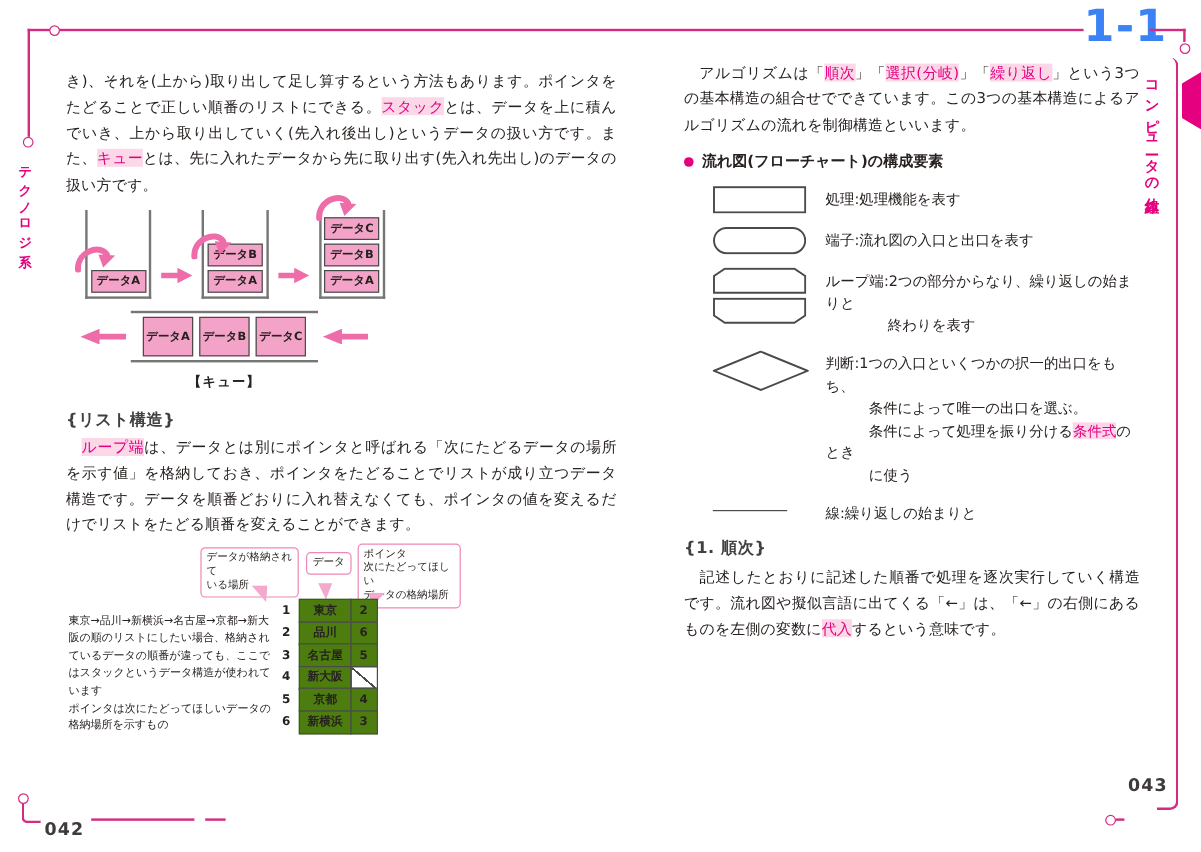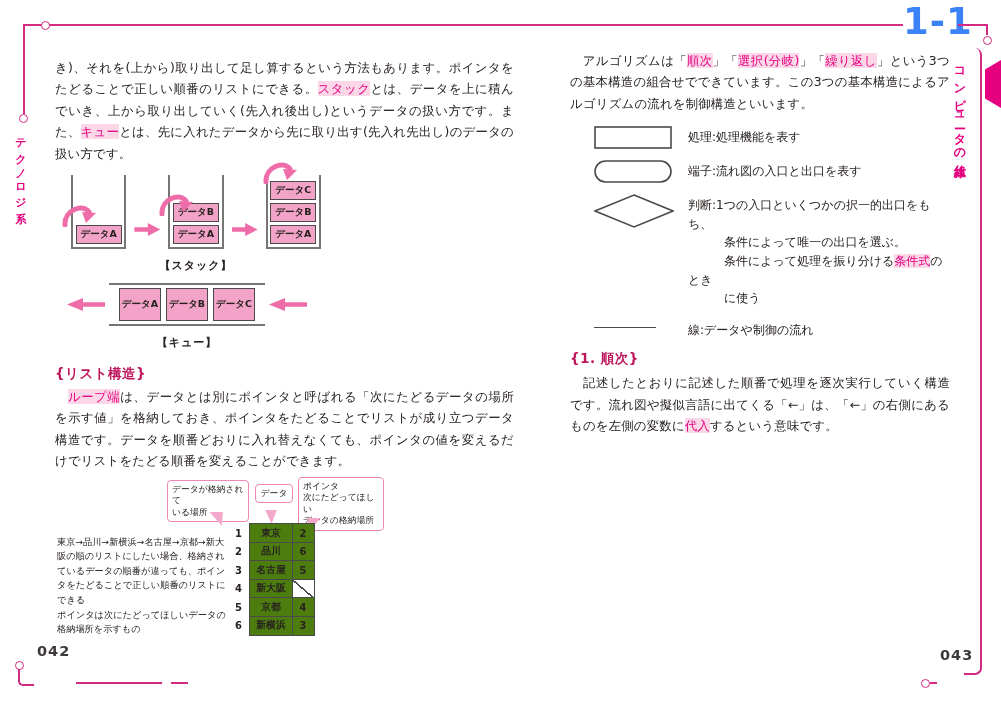--- a/index.html
+++ b/index.html
@@ -14,21 +14,21 @@
   .chapter-badge{font-size:37px;font-weight:800;letter-spacing:1px;color:#3b82f6;line-height:1;}
   .v-text{writing-mode:vertical-rl;text-orientation:mixed;font-weight:700;color:#e4007f;letter-spacing:2px;}
   .page-num{font-size:14.5px;font-weight:800;color:#3e3a39;letter-spacing:1px;line-height:1;}
   .corner-bl{width:14px;height:15px;border-left:2px solid #d42a82;border-bottom:2px solid #d42a82;border-bottom-left-radius:5px;}
   .right-spine{width:16px;height:625px;border-right:2px solid #d42a82;border-bottom:2px solid #d42a82;border-bottom-right-radius:7px;border-top-right-radius:7px;}
   .edge-tab{width:16px;height:48px;background:#e4007f;clip-path:polygon(0 20%,100% 0,100% 100%,0 80%);}
   
   .body-p{font-size:12.4px;line-height:21.4px;letter-spacing:0.2px;margin:0;font-weight:500;text-align:justify;}
   .rich{white-space:pre-line;}
   .s-hl{color:#e4007f;font-weight:400;background:#fbd7e8;}
-  .sec-h{font-size:13.5px;font-weight:800;color:#be185d;margin:0;letter-spacing:0.5px;}
+  .sec-h{font-size:13.5px;font-weight:800;color:#404040;margin:0;letter-spacing:0.5px;}
   
   .left-col{position:absolute;left:55px;top:57px;width:459px;}
   .right-col{position:absolute;left:570px;top:50px;width:380px;}
   
   .stack-fig{margin:11px 0 0 16px;width:250px;}
   .stack-row{display:flex;align-items:flex-end;gap:8px;}
   .bucket{position:relative;width:58px;height:74px;border:2px solid #767676;border-top:none;
           display:flex;flex-direction:column;justify-content:flex-end;align-items:center;gap:3px;padding-bottom:3px;box-sizing:border-box;}
   .pbox{width:46px;height:19px;background:#f2a3c7;border:1px solid #4a4a4a;font-size:9.5px;font-weight:700;
         display:flex;align-items:center;justify-content:center;box-sizing:border-box;letter-spacing:0;}
@@ -86,21 +86,21 @@
 <div class="abs rule" style="left:958px;top:24px;width:30px;"></div>
 <div class="abs vline" style="left:986px;top:24px;height:11px;"></div>
 <div class="abs ring" style="left:983px;top:36px;"></div>
 
 <div class="abs right-spine" style="left:964px;top:48px;"></div>
 <div class="abs v-text" style="left:951px;top:59px;font-size:12px;">コンピュータの仕組み</div>
 <div class="abs edge-tab" style="left:985px;top:60px;"></div>
 
 <div class="abs ring" style="left:15px;top:661px;"></div>
 <div class="abs corner-bl" style="left:18px;top:669px;"></div>
-<div class="abs page-num" style="left:37px;top:644px;">042</div>
+<div class="abs page-num" style="left:37px;top:685px;">042</div>
 <div class="abs rule" style="left:76px;top:682px;width:86px;"></div>
 <div class="abs rule" style="left:171px;top:682px;width:17px;"></div>
 
 <div class="abs ring" style="left:921px;top:679px;"></div>
 <div class="abs rule" style="left:930px;top:682px;width:7px;"></div>
 <div class="abs page-num" style="left:940px;top:648px;">043</div>
 
 <div class="left-col">
 
   <p class="body-p rich"><span>き)、それを(上から)取り出して足し算するという方法もあります。ポインタをたどることで正しい順番のリストにできる。</span><span class="s-hl">スタック</span><span>とは、データを上に積んでいき、上から取り出していく(先入れ後出し)というデータの扱い方です。また、</span><span class="s-hl">キュー</span><span>とは、先に入れたデータから先に取り出す(先入れ先出し)のデータの扱い方です。</span></p>
@@ -127,21 +127,20 @@
       <div class="bucket">
         <svg class="curve-arrow" style="left:-6px;top:-17px;" width="36" height="26" viewBox="0 0 36 26">
           <path d="M4 24 C 3 9, 22 2, 28 11" fill="none" stroke="#ee6ca8" stroke-width="5" stroke-linecap="round"></path>
           <polygon points="21,11 35,12 25,22" fill="#ee6ca8"></polygon>
         </svg>
         <div class="pbox">データC</div>
         <div class="pbox">データB</div>
         <div class="pbox">データA</div>
       </div>
     </div>
-    <div class="fig-cap">【スタック】</div>
   </div>
 
   <div class="queue-fig">
     <div class="queue-row">
       <div class="larrow"></div>
       <div class="qtrack">
         <div class="qbox">データA</div>
         <div class="qbox">データB</div>
         <div class="qbox">データC</div>
       </div>
@@ -190,30 +189,34 @@
         <div class="lcell data">京都</div>
         <div class="lcell ptr">4</div>
       </div>
       <div class="lrow">
         <div class="lnum">6</div>
         <div class="lcell data">新横浜</div>
         <div class="lcell ptr">3</div>
       </div>
     </div>
 
-    <div class="fig-note">東京→品川→新横浜→名古屋→京都→新大阪の順のリストにしたい場合、格納されているデータの順番が違っても、ポインタをたどることで正しい順番のリストにできる
+    <div class="fig-note">東京→品川→新横浜→名古屋→京都→新大阪の順のリストにしたい場合、格納されているデータの順番が違っても、ここではスタックというデータ構造が使われています
 ポインタは次にたどってほしいデータの格納場所を示すもの</div>
   </div>
 </div>
 
 <div class="right-col">
 
 
   <p class="body-p rich"><span>　アルゴリズムは「</span><span class="s-hl">順次</span><span>」「</span><span class="s-hl">選択(分岐)</span><span>」「</span><span class="s-hl">繰り返し</span><span>」という3つの基本構造の組合せでできています。この3つの基本構造によるアルゴリズムの流れを制御構造といいます。</span></p>
 
+  <div class="bullet-h">
+    <span class="dot"></span>
+    <span>流れ図(フローチャート)の構成要素</span>
+  </div>
 
   <div class="sym-list">
 
     <div class="sym-row">
       <div class="sym-shape">
         <svg width="78" height="23" viewBox="0 0 78 23">
             <rect x="1" y="1" width="76" height="21" fill="#fff" stroke="#4a4a4a" stroke-width="1.6"></rect>
           </svg>
       </div>
       <div class="sym-desc rich"><span>処理:処理機能を表す</span></div>
@@ -221,37 +224,49 @@
 
     <div class="sym-row">
       <div class="sym-shape">
         <svg width="78" height="23" viewBox="0 0 78 23">
             <rect x="1" y="1" width="76" height="21" rx="10.5" fill="#fff" stroke="#4a4a4a" stroke-width="1.6"></rect>
           </svg>
       </div>
       <div class="sym-desc rich"><span>端子:流れ図の入口と出口を表す</span></div>
     </div>
 
+    <div class="sym-row">
+      <div class="sym-shape">
+        <svg width="78" height="22" viewBox="0 0 78 22">
+            <polygon points="1,21 1,7 10,1 68,1 77,7 77,21" fill="#fff" stroke="#4a4a4a" stroke-width="1.6"></polygon>
+          </svg>
+        <svg width="78" height="22" viewBox="0 0 78 22">
+            <polygon points="1,1 77,1 77,15 68,21 10,21 1,15" fill="#fff" stroke="#4a4a4a" stroke-width="1.6"></polygon>
+          </svg>
+      </div>
+      <div class="sym-desc rich"><span>ループ端:2つの部分からなり、繰り返しの始まりと
+　　　　 終わりを表す</span></div>
+    </div>
 
     <div class="sym-row">
       <div class="sym-shape">
         <svg width="80" height="34" viewBox="0 0 80 34">
             <polygon points="40,1 79,17 40,33 1,17" fill="#fff" stroke="#4a4a4a" stroke-width="1.6"></polygon>
           </svg>
       </div>
       <div class="sym-desc rich"><span>判断:1つの入口といくつかの択一的出口をもち、
 　　　条件によって唯一の出口を選ぶ。
 　　　条件によって処理を振り分ける</span><span class="s-hl">条件式</span><span>のとき
 　　　に使う</span></div>
     </div>
 
     <div class="sym-row">
       <div class="sym-shape">
         <div class="hline"></div>
       </div>
-      <div class="sym-desc rich"><span>線:データや制御の流れ</span></div>
+      <div class="sym-desc rich"><span>線:繰り返しの始まりと</span></div>
     </div>
   </div>
 
   <h3 class="sec-h" style="margin-top:10px;">{1. 順次}</h3>
   <p class="body-p rich" style="margin-top:4px;"><span>　記述したとおりに記述した順番で処理を逐次実行していく構造です。流れ図や擬似言語に出てくる「←」は、「←」の右側にあるものを左側の変数に</span><span class="s-hl">代入</span><span>するという意味です。</span></p>
 
 </div>
 
 </body></html>

